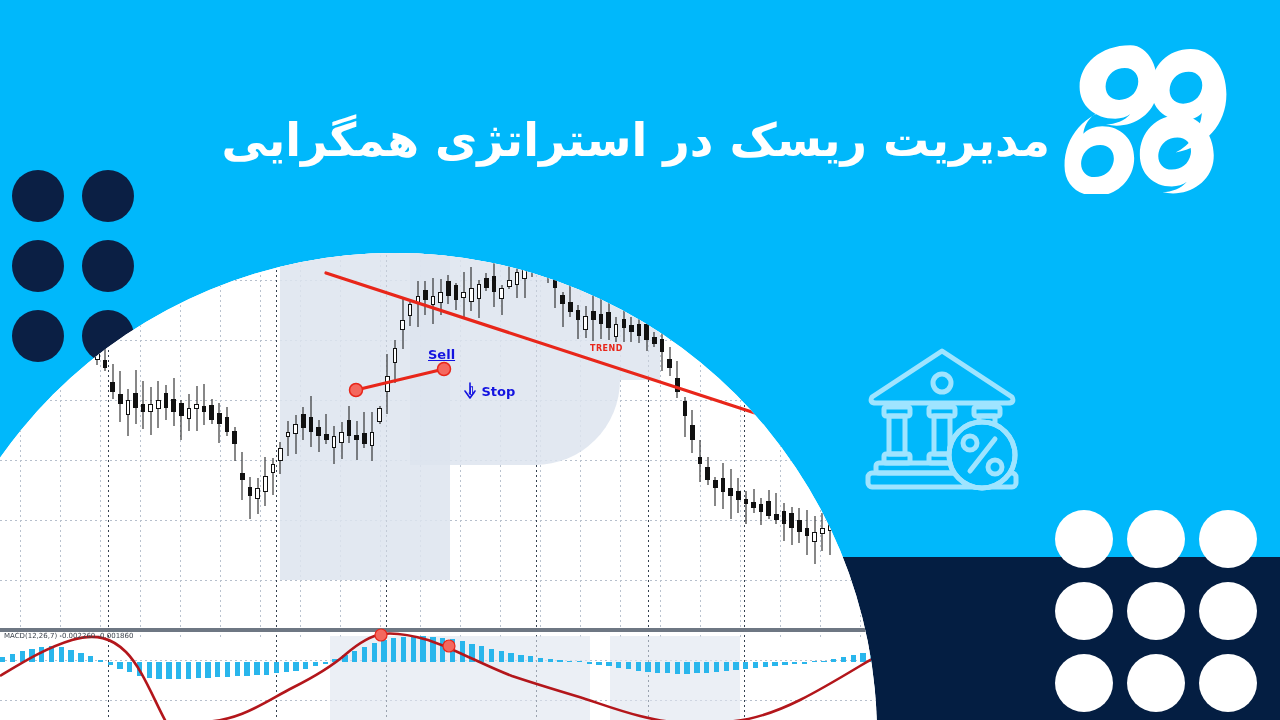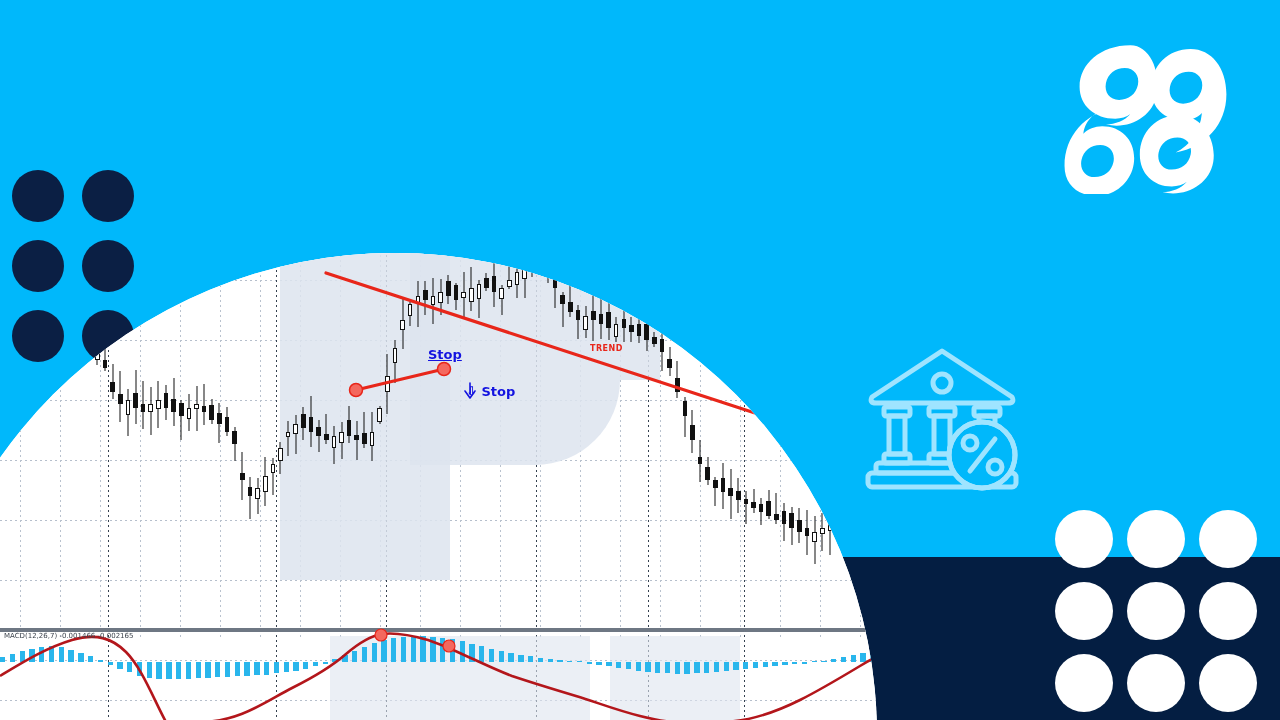--- a/index.html
+++ b/index.html
@@ -680,22 +680,22 @@
                  C596,702 616,710 640,716
                  C652,719 664,722 676,722
                  L720,722
                  C750,722 776,712 800,700
                  C820,690 840,678 860,666
                  C868,661 874,658 880,655"></path>
         <circle cx="381" cy="635" r="6" fill="#f4685e" stroke="#e8261a" stroke-width="1.2"></circle>
         <circle cx="449" cy="646" r="6" fill="#f4685e" stroke="#e8261a" stroke-width="1.2"></circle>
       </svg>
 
-      <div class="macd-label" style="top:632px">MACD(12,26,7) -0.001466 -0.002165</div>
-      <div class="lbl lbl-stop">Stop</div>
+      <div class="macd-label" style="top:632px">MACD(12,26,7) -0.002260 -0.001860</div>
+      <div class="lbl lbl-stop">Sell</div>
       <div class="lbl lbl-sell">⇩ Stop</div>
       <div class="lbl lbl-trend">TREND</div>
     </div>
   </div>
 
   <div class="bank-icon">
     <svg viewBox="0 0 160 148" fill="none" stroke="#9fe4ff" stroke-width="5" stroke-linecap="round" stroke-linejoin="round">
 
       <path d="M10,52 L80,6 L150,52 Q153,58 146,58 L14,58 Q7,58 10,52 Z"></path>
       <circle cx="80" cy="38" r="9"></circle>
@@ -728,20 +728,21 @@
       <i></i>
       <i></i>
     <i></i>
       <i></i>
       <i></i>
     <i></i>
       <i></i>
       <i></i>
   </div>
 
+  <div class="title">مدیریت ریسک در استراتژی همگرایی</div>
 
   <div class="logo">
     <svg viewBox="0 0 200 170">
       <g fill="#ffffff">
 
         <path d="M76,12 C44,12 22,32 22,56 C22,76 38,90 60,90 C66,90 72,88 76,85
                  C70,92 60,96 50,96 L50,96 C74,102 100,88 104,64
                  C108,38 96,12 76,12 Z
                  M70,36 C80,36 86,44 84,54 C82,64 74,70 64,70
                  C54,70 48,62 50,52 C52,42 60,36 70,36 Z"></path>

